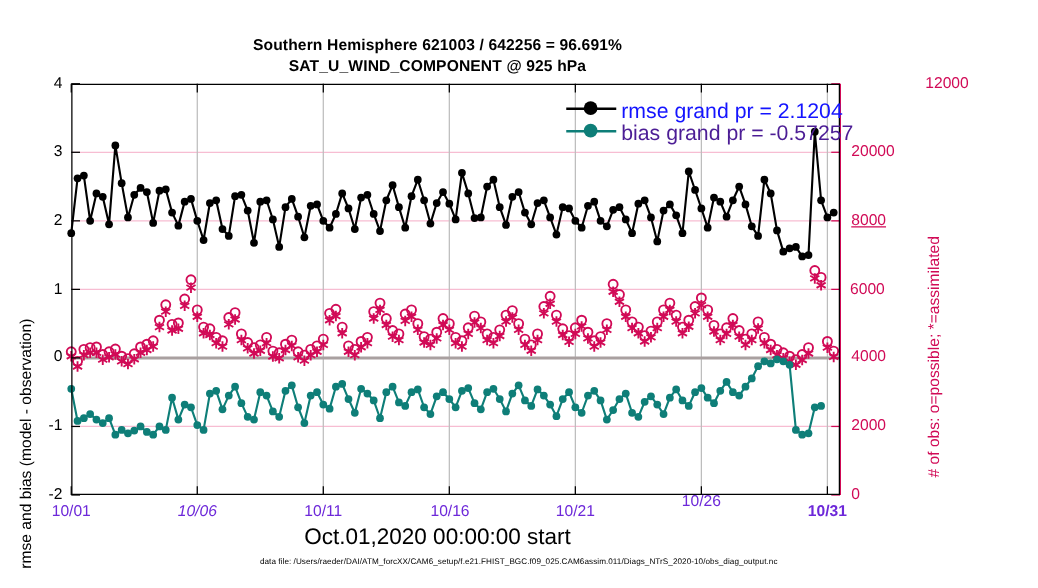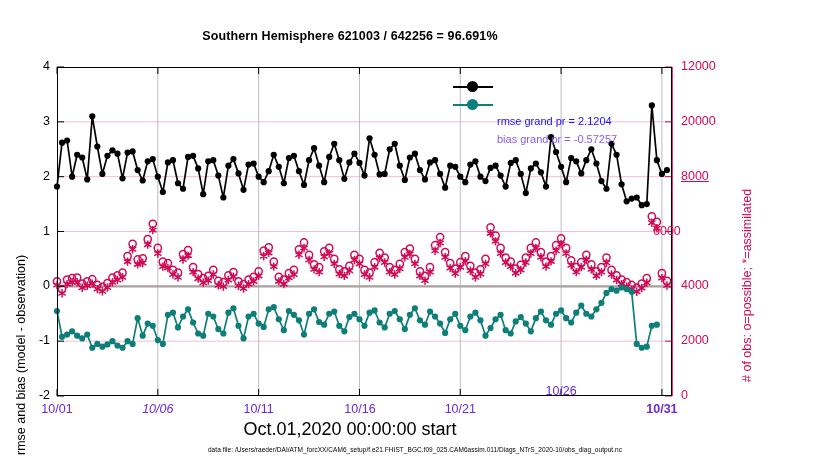--- a/index.html
+++ b/index.html
@@ -42,32 +42,33 @@
   }
   .footnote{
     position:absolute;left:0;top:446px;width:830px;text-align:center;
     font-size:6.5px;color:#000;letter-spacing:.05px;
   }
 
   
   .legend{position:absolute;left:451px;top:78px;width:222px;height:36px;}
   .legend-row{position:relative;height:18px;}
   .legend-text{
-    position:absolute;left:46px;top:1px;font-size:11px;color:#1414ff;white-space:nowrap;margin-top:36px;
+    position:absolute;left:46px;top:1px;font-size:17px;color:#1414ff;white-space:nowrap;
   }
   .legend-line{position:absolute;left:2px;top:8px;width:40px;height:2px;}
   .legend-dot{position:absolute;left:16px;top:3px;width:11px;height:11px;border-radius:50%;}
 </style>
 </head>
 <body>
 
 <div id="root">
 
   <div class="title">
     <div>Southern Hemisphere 621003 / 642256 = 96.691%</div>
+    <div>SAT_U_WIND_COMPONENT @ 925 hPa</div>
   </div>
 
   <div class="plot-wrap">
     <svg class="canvas" id="canvas" viewBox="0 0 615 329" preserveAspectRatio="none">
         <line x1="0" y1="274.1666666666667" x2="615" y2="274.1666666666667" stroke="#f7bdd2" stroke-width="1"></line>
         <line x1="0" y1="219.33333333333334" x2="615" y2="219.33333333333334" stroke="#f7bdd2" stroke-width="1"></line>
         <line x1="0" y1="164.5" x2="615" y2="164.5" stroke="#f7bdd2" stroke-width="1"></line>
         <line x1="0" y1="109.66666666666669" x2="615" y2="109.66666666666669" stroke="#f7bdd2" stroke-width="1"></line>
         <line x1="0" y1="54.833333333333314" x2="615" y2="54.833333333333314" stroke="#f7bdd2" stroke-width="1"></line>
         <line x1="100.81967213114753" y1="0" x2="100.81967213114753" y2="329" stroke="#bdbdbd" stroke-width="1"></line>
@@ -600,45 +601,45 @@
 
   <div class="legend" id="legend">
       <div class="legend-row">
         <div class="legend-line" style="background: rgb(0, 0, 0);"></div>
         <div class="legend-dot" style="background: rgb(0, 0, 0);"></div>
         <div class="legend-text" style="color: rgb(20, 20, 255);">rmse grand pr = 2.1204</div>
       </div>
       <div class="legend-row">
         <div class="legend-line" style="background: rgb(14, 126, 120);"></div>
         <div class="legend-dot" style="background: rgb(14, 126, 120);"></div>
-        <div class="legend-text" style="color: #8b5cf6; text-align: right;">bias grand pr = -0.57257</div>
+        <div class="legend-text" style="color: #4c1d95; text-align: right;">bias grand pr = -0.57257</div>
       </div>
     </div>
 
   <div id="ticks">
       <div class="tick left" style="left: 4px; top: 388px;">-2</div>
       <div class="tick left" style="left: 4px; top: 333.167px;">-1</div>
       <div class="tick left" style="left: 4px; top: 278.333px;">0</div>
       <div class="tick left" style="left: 4px; top: 223.5px;">1</div>
       <div class="tick left" style="left: 4px; top: 168.667px;">2</div>
       <div class="tick left" style="left: 4px; top: 113.833px;">3</div>
       <div class="tick left" style="left: 4px; top: 59px;">4</div>
       <div class="tick right" style="left: 681px; top: 388px;">0</div>
       <div class="tick right" style="left: 681px; top: 333.167px;">2000</div>
       <div class="tick right" style="left: 681px; top: 278.333px;">4000</div>
-      <div class="tick right" style="left: 653px; top: 223.5px;">6000</div>
+      <div class="tick right" style="left: 680px; top: 223.5px;">6000</div>
       <div class="tick right" style="left: 681px; top: 168.667px; text-decoration: underline;">8000</div>
       <div class="tick right" style="left: 681px; top: 113.833px;">20000</div>
-      <div class="tick right" style="left: 681px; top: 59px;">12000</div>
+      <div class="tick right" style="left: 715px; top: 59px; text-align: right;">12000</div>
       <div class="tick bottom" style="left: 22px; top: 402px; width: 70px;">10/01</div>
       <div class="tick bottom" style="left: 122.82px; top: 402px; width: 70px; font-style: italic;">10/06</div>
       <div class="tick bottom" style="left: 223.639px; top: 402px; width: 70px;">10/11</div>
       <div class="tick bottom" style="left: 325px; top: 402px; width: 70px;">10/16</div>
       <div class="tick bottom" style="left: 425.279px; top: 402px; width: 70px;">10/21</div>
-      <div class="tick bottom" style="left: 526.098px; top: 384px; width: 70px;">10/26</div>
+      <div class="tick bottom" style="left: 526.098px; top: 394px; width: 70px;">10/26</div>
       <div class="tick bottom" style="left: 626.918px; top: 402px; width: 70px; font-weight: bold;">10/31</div>
     </div>
 
   <div class="axis-title-left-pos">
     <div class="axis-title-left">rmse and bias (model - observation)</div>
   </div>
   <div class="axis-title-right-pos">
     <div class="axis-title-right"># of obs: o=possible; *=assimilated</div>
   </div>
   <div class="xaxis-title">Oct.01,2020 00:00:00 start</div>

